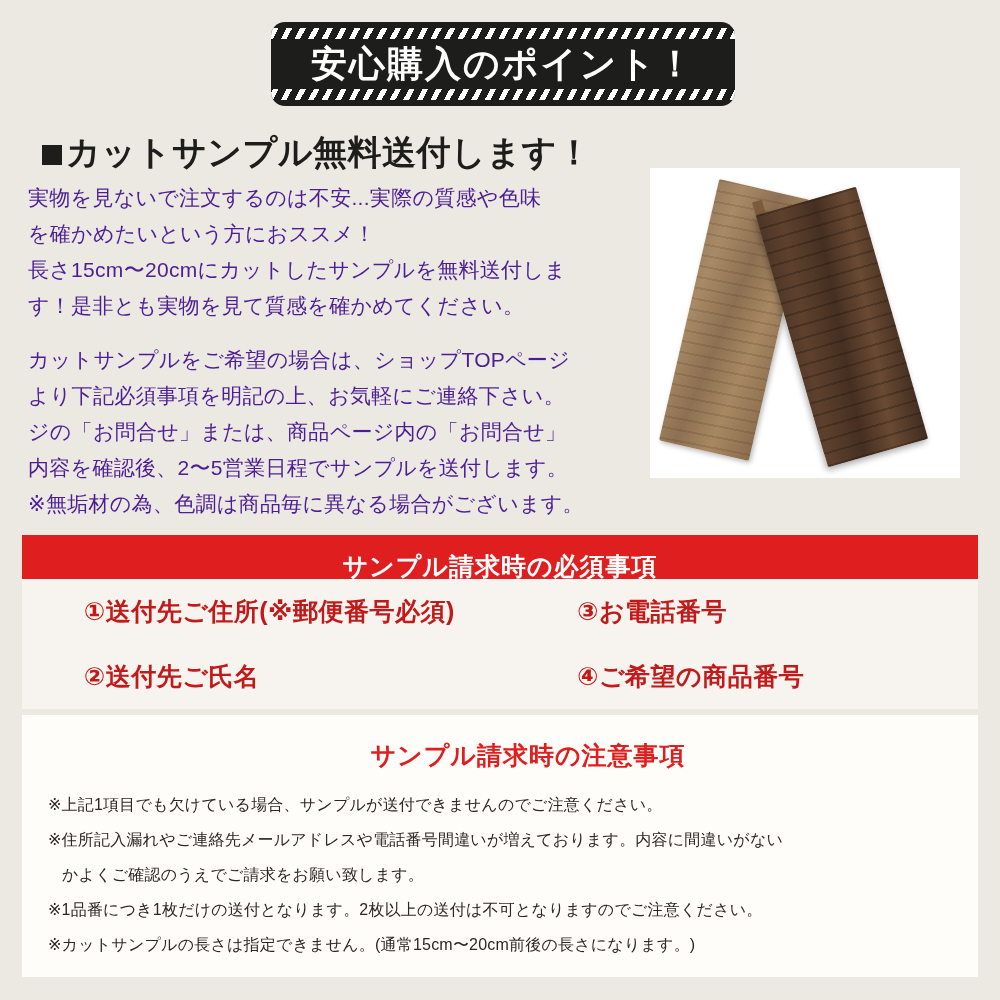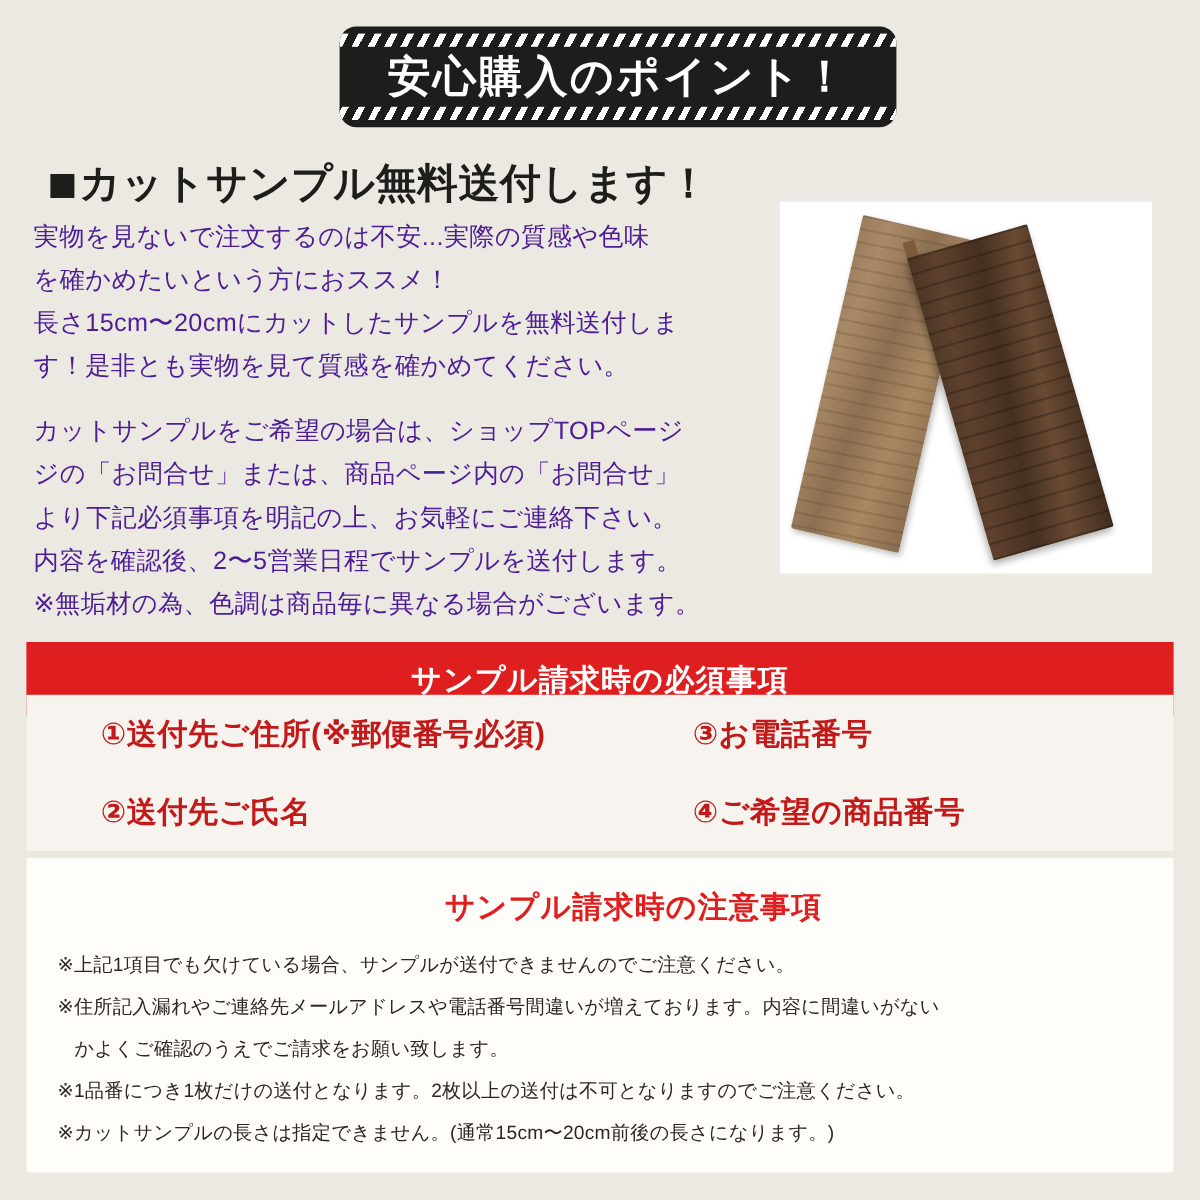--- a/index.html
+++ b/index.html
@@ -18,21 +18,21 @@
     position: relative;
     width: 1000px;
     height: 1000px;
     background: #ece8e2;
   }
 
   
   .banner-wrap {
     position: absolute;
     top: 22px;
-    left: 283px;
+    left: 271px;
     width: 464px;
     height: 84px;
   }
   .banner {
     position: relative;
     width: 100%;
     height: 100%;
     background: #1d1d1b;
     border-radius: 14px;
     box-sizing: border-box;
@@ -256,22 +256,22 @@
   <div class="sec1-heading">
     <span class="sq"></span><span>カットサンプル無料送付します！</span>
   </div>
 
   <div class="sec1-text">
     <p>実物を見ないで注文するのは不安...実際の質感や色味</p>
     <p>を確かめたいという方におススメ！</p>
     <p>長さ15cm〜20cmにカットしたサンプルを無料送付しま</p>
     <p>す！是非とも実物を見て質感を確かめてください。</p>
     <p class="para2">カットサンプルをご希望の場合は、ショップTOPページ</p>
+    <p>より下記必須事項を明記の上、お気軽にご連絡下さい。</p>
     <p>ジの「お問合せ」または、商品ページ内の「お問合せ」</p>
-    <p>より下記必須事項を明記の上、お気軽にご連絡下さい。</p>
     <p>内容を確認後、2〜5営業日程でサンプルを送付します。</p>
     <p>※無垢材の為、色調は商品毎に異なる場合がございます。</p>
   </div>
 
   <div class="photo">
     <div class="plank plank-a"></div>
     <div class="plank-b-edge"></div>
     <div class="plank plank-b"></div>
   </div>
 

